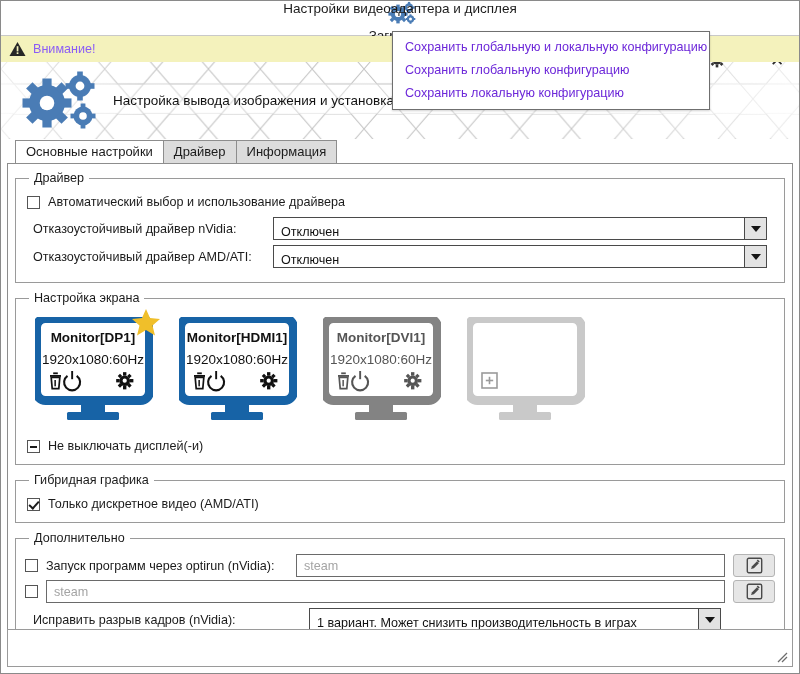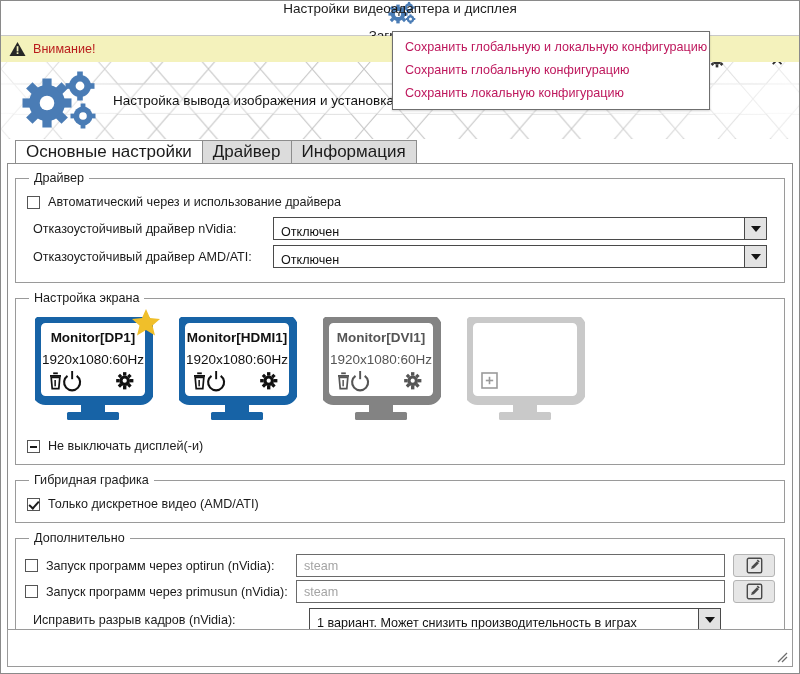--- a/index.html
+++ b/index.html
@@ -72,34 +72,34 @@
     width: 318px;
     background: #ffffff;
     border: 1px solid #6f6f6f;
     z-index: 40;
     padding: 4px 0;
     box-shadow: 0 1px 2px rgba(0,0,0,.18);
   }
   .dd-item {
     padding: 4px 12px 5px 12px;
     font-size: 12.6px;
-    color: #be185d;
+    color: #6d28d9;
     white-space: nowrap;
     cursor: default;
   }
 
   
   .warnbar {
     height: 26px;
     background: #f4f2bc;
     display: flex; align-items: center;
     padding-left: 8px; gap: 7px;
     position: relative; z-index: 5;
   }
-  .warn-text { font-size: 12.6px; color: #b91c1c; }
+  .warn-text { font-size: 12.6px; color: #8b5cf6; }
 
   
   .headerband {
     position: relative;
     height: 77px;
     background: #ffffff;
     overflow: hidden;
     display: flex; align-items: center;
   }
   .hexbg { position: absolute; inset: 0; opacity: .55; }
@@ -113,21 +113,21 @@
 
   
   .tabstrip {
     position: relative;
     display: flex; align-items: flex-end;
     padding-left: 14px;
     height: 24px;
     z-index: 6;
   }
   .tab {
-    font-size: 17px;
+    font-size: 13px;
     padding: 4px 10px 4px 10px;
     border: 1px solid #8d8d8d;
     border-bottom: none;
     background: #dcdcdc;
     color: #1b1b1b;
     margin-right: -1px;
     cursor: default;
     line-height: 14px;
   }
   .tab.active { background: #ffffff; }
@@ -389,21 +389,21 @@
     <div class="tab">Информация</div>
   </div>
 
   <div class="panel">
 
     <fieldset class="group">
       <legend>Драйвер</legend>
 
       <div class="cbrow">
         <span class="cbox"></span>
-        <span class="lbl">Автоматический через и использование драйвера</span>
+        <span class="lbl">Автоматический выбор и использование драйвера</span>
       </div>
 
       <div class="row">
         <span class="field-label">Отказоустойчивый драйвер nVidia:</span>
         <div class="combo">
           <span class="val">Отключен</span>
           <span class="arrowbtn">
               <i class="dn-tri"></i>
             </span>
         </div>
@@ -563,21 +563,20 @@
           <svg width="17" height="17" viewBox="0 0 17 17">
             <rect x="1.3" y="1.3" width="14.4" height="14.4" rx="1.5" fill="none" stroke="#4a4a4a" stroke-width="1.4"></rect>
             <path d="M5 12 l1-2.7 L11 4.3 l1.9 1.9 l-5 5 Z" fill="#4a4a4a"></path>
             <path d="M11.3 3.1 l1.9 1.9" stroke="#4a4a4a" stroke-width="1.5"></path>
           </svg>
         </div>
       </div>
 
       <div class="row tight">
         <span class="cbox" style="margin-right:8px;"></span>
-        <span class="lbl" style="width:250px;">Запуск программ через primusun (nVidia):</span>
         <div class="textinput">steam</div>
         <div class="editbtn">
           <svg width="17" height="17" viewBox="0 0 17 17">
             <rect x="1.3" y="1.3" width="14.4" height="14.4" rx="1.5" fill="none" stroke="#4a4a4a" stroke-width="1.4"></rect>
             <path d="M5 12 l1-2.7 L11 4.3 l1.9 1.9 l-5 5 Z" fill="#4a4a4a"></path>
             <path d="M11.3 3.1 l1.9 1.9" stroke="#4a4a4a" stroke-width="1.5"></path>
           </svg>
         </div>
       </div>
 

